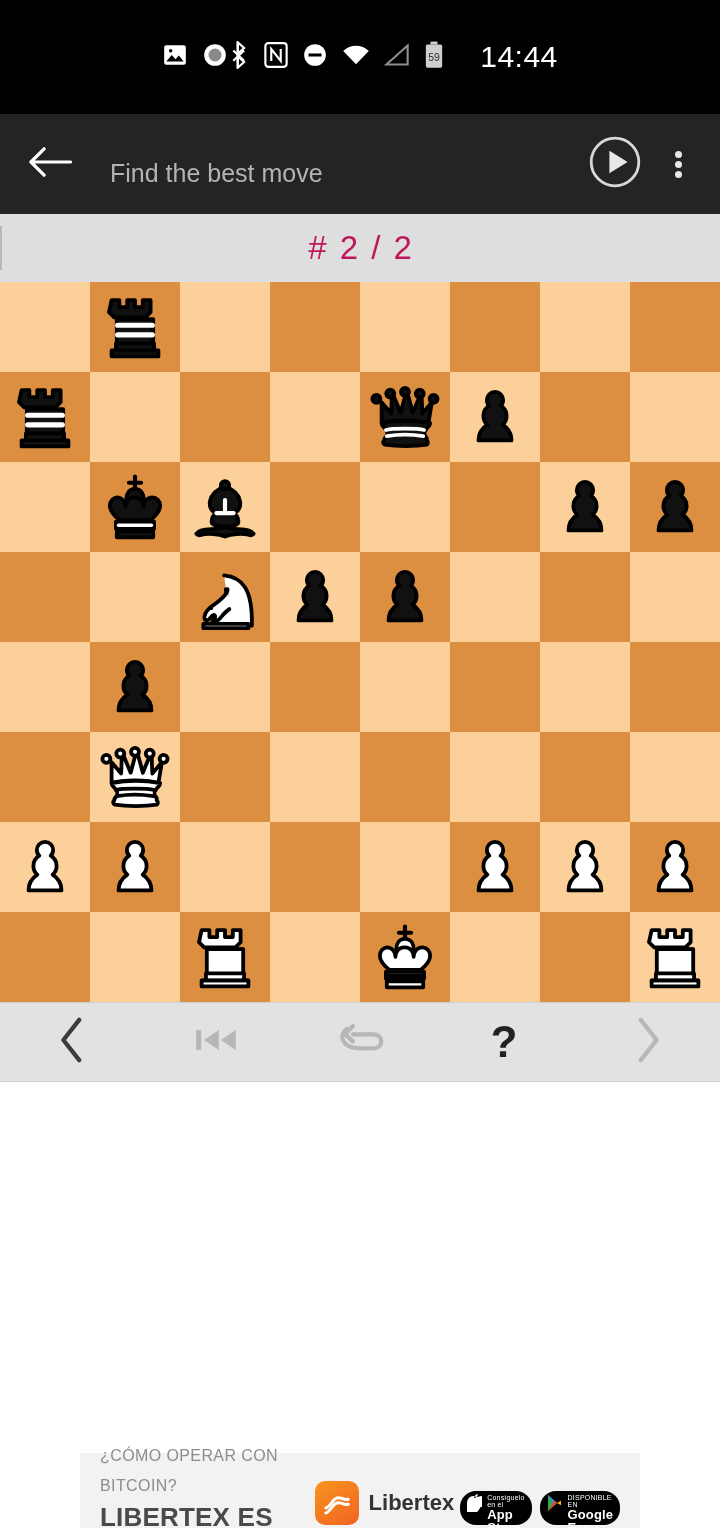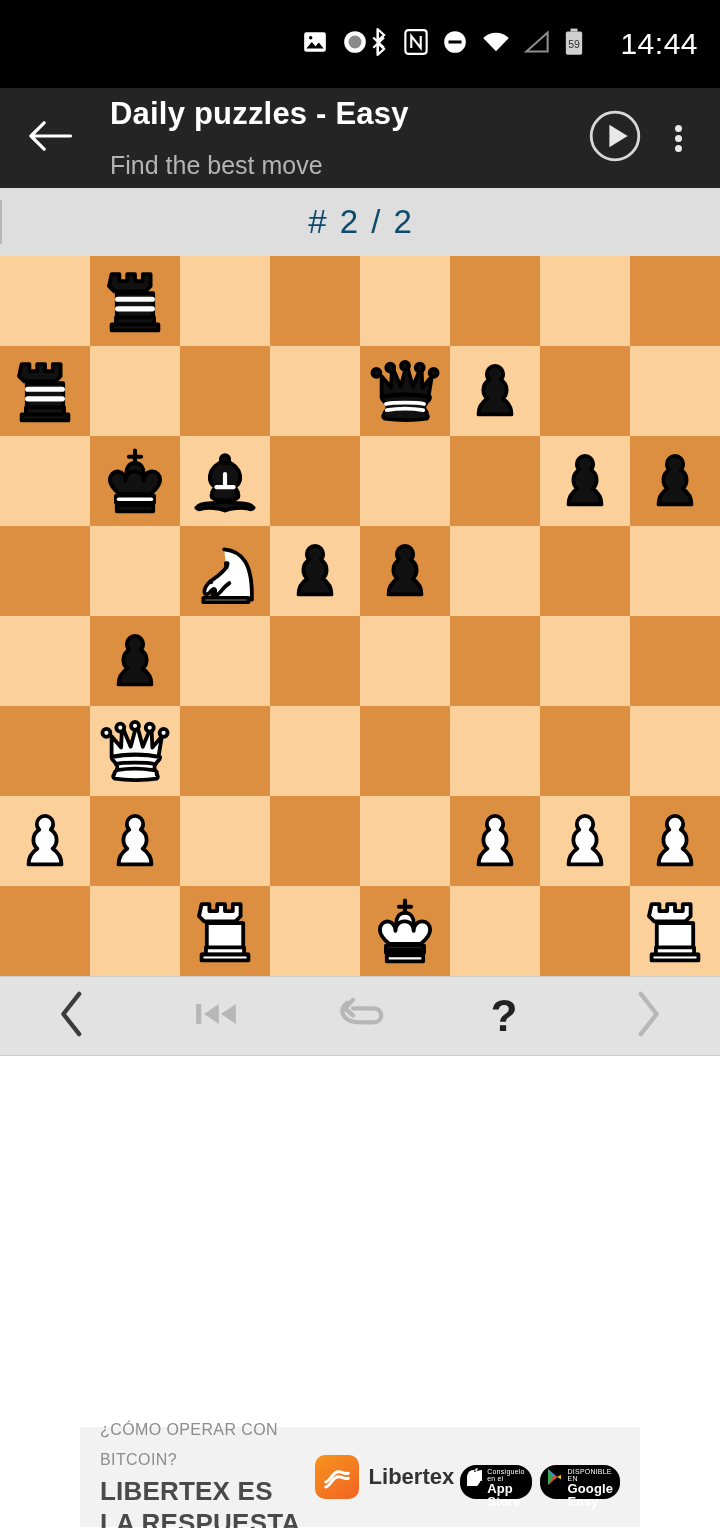--- a/index.html
+++ b/index.html
@@ -10,25 +10,25 @@
   body {
     width: 720px;
     height: 1528px;
     font-family: "Liberation Sans", sans-serif;
     overflow: hidden;
     position: relative;
   }
 
   
   .statusbar {
-    height: 88px;
+    height: 114px;
     background: #000000;
     display: flex;
     align-items: center;
-    justify-content: flex-end;
+    justify-content: center;
     padding: 9px 22px;
     box-sizing: border-box;
   }
   .sb-left { display: flex; align-items: center; gap: 14px; }
   .sb-right { display: flex; align-items: center; gap: 14px; }
   .sb-icon { display: block; }
   .sb-time {
     color: #ffffff;
     font-size: 30px;
     letter-spacing: 0.5px;
@@ -105,21 +105,21 @@
     height: 44px;
     background: #b8b8b8;
     flex: 0 0 auto;
   }
   .infobar-right {
     flex: 1 1 auto;
     display: flex;
     align-items: center;
     justify-content: center;
     font-size: 33px;
-    color: #0c4a6e;
+    color: #be185d;
     letter-spacing: 2px;
   }
 
   
   .board {
     width: 720px;
     height: 720px;
     display: grid;
     grid-template-columns: repeat(8, 90px);
     grid-template-rows: repeat(8, 90px);
@@ -284,21 +284,20 @@
 
 <div class="appbar">
   <div class="back-btn">
     <span>
       <svg width="44" height="34" viewBox="0 0 30 22">
           <path d="M29 11H2M11 2L2 11l9 9" fill="none" stroke="#ffffff" stroke-width="2.2" stroke-linecap="round" stroke-linejoin="round"></path>
         </svg>
     </span>
   </div>
   <div class="appbar-titles">
-    <div class="appbar-title">Daily puzzles - Easy</div>
     <div class="appbar-subtitle">Find the best move</div>
   </div>
   <div class="appbar-actions">
     <div class="play-btn">
       <span>
         <svg width="56" height="56" viewBox="0 0 40 40">
             <circle cx="20" cy="20" r="17" fill="none" stroke="#d8d8d8" stroke-width="2"></circle>
             <path d="M16 12l13 8-13 8z" fill="#e8e8e8"></path>
           </svg>
       </span>

